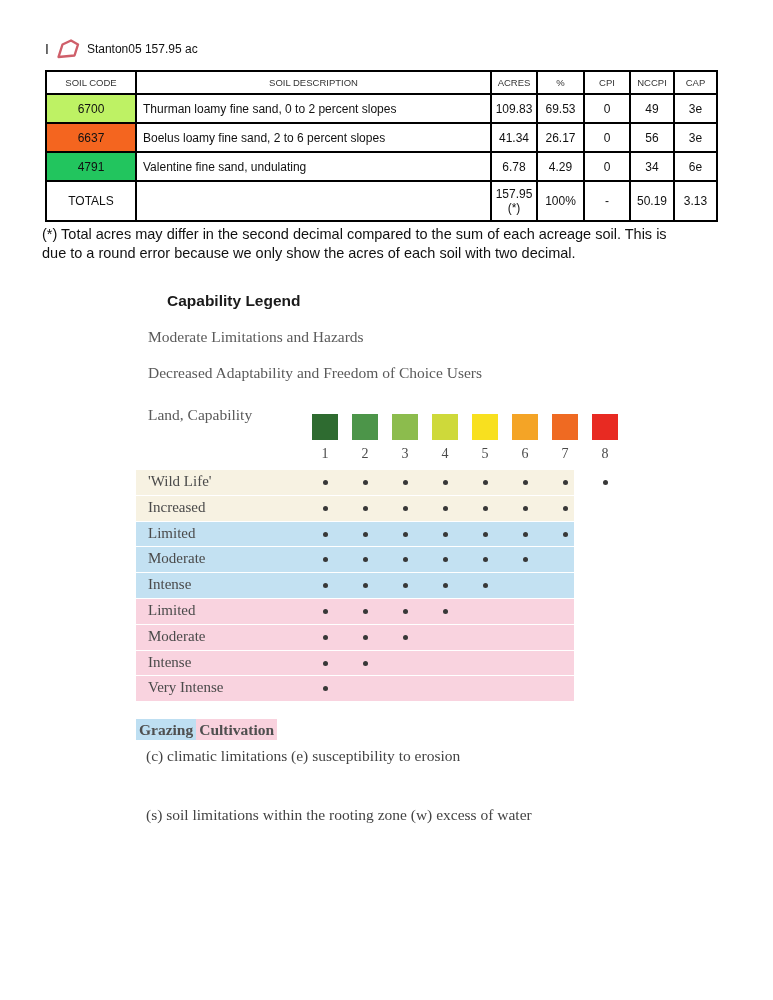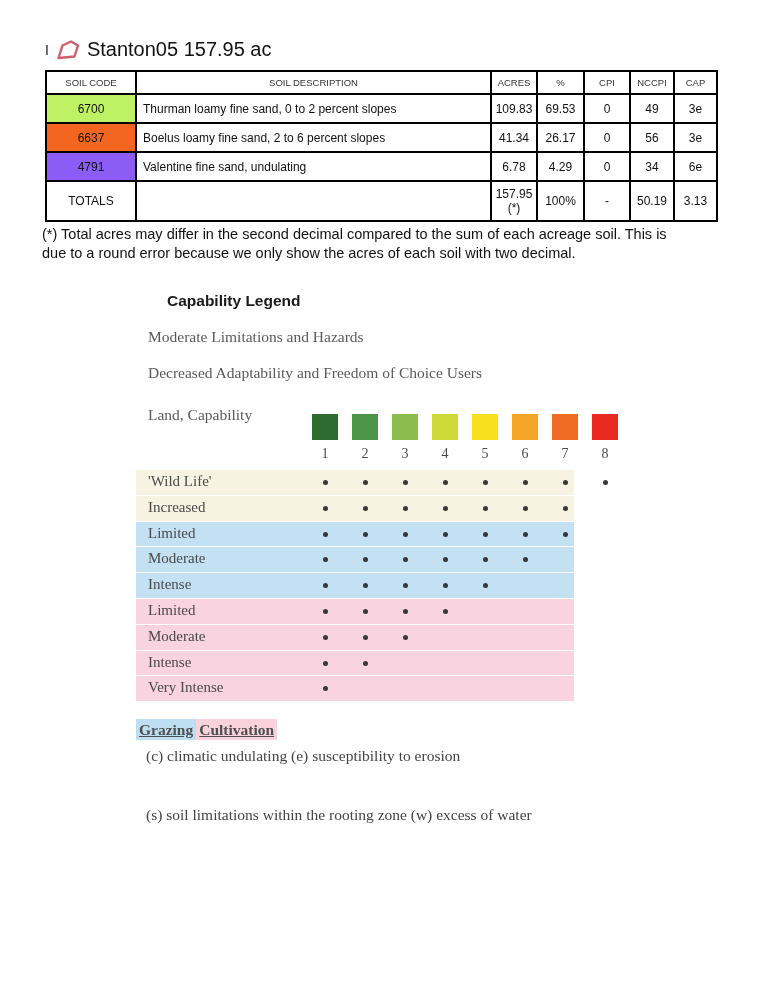--- a/index.html
+++ b/index.html
@@ -1,21 +1,21 @@
 <!DOCTYPE html>
 <html><head>
 <meta charset="utf-8">
 <style>
   html,body{margin:0;padding:0;background:#fff;}
   .page{position:relative;width:773px;height:1000px;background:#ffffff;font-family:"Liberation Sans",sans-serif;overflow:hidden;}
 
   
   .title-row{position:absolute;top:38px;left:45px;display:flex;align-items:center;gap:7px;}
   .title-prefix{font-size:14px;color:#222;}
-  .page-title{font-size:20px;color:#111;}
+  .page-title{font-size:12px;color:#111;}
 
   
   table.soil{position:absolute;top:70px;left:45px;border-collapse:collapse;table-layout:fixed;background:#fff;}
   table.soil th, table.soil td{border:2px solid #000;}
   table.soil th{font-size:9.5px;font-weight:normal;color:#333;text-align:center;height:19px;padding:1px 2px;}
   table.soil td{font-size:12px;color:#111;vertical-align:middle;}
   td.code-cell{text-align:center;padding:2px;}
   td.desc-cell{text-align:left;padding:3px 6px;height:21px;}
   td.num-cell{text-align:center;padding:2px 3px;}
   td.acres-cell{word-break:break-all;}
@@ -33,21 +33,21 @@
   .legend-sub.s2{top:86px;}
   .scale-label{position:absolute;top:128px;left:12px;font-family:"Liberation Serif",serif;font-size:15.5px;color:#5a5a5a;}
   .swatch{position:absolute;top:136px;width:26px;height:26px;}
   .scale-num{position:absolute;top:168px;width:16px;text-align:center;font-family:"Liberation Serif",serif;font-size:14px;color:#4a4a4a;}
   .legend-rows{position:absolute;top:192px;left:0;width:438px;}
   .legend-row{position:relative;width:100%;height:24.8px;border-bottom:1.8px solid #ffffff;}
   .legend-row .row-label{position:absolute;left:12px;top:3px;font-family:"Liberation Serif",serif;font-size:15px;color:#4a4a4a;white-space:nowrap;}
   .dot{position:absolute;top:10px;width:5px;height:5px;border-radius:50%;background:#383838;}
 
   
-  .legend-keys{position:absolute;top:721px;left:136px;font-family:"Liberation Serif",serif;font-size:15.5px;font-weight:bold;color:#4f4f4f;text-decoration:underline;}
+  .legend-keys{position:absolute;top:721px;left:136px;font-family:"Liberation Serif",serif;font-size:15.5px;font-weight:bold;color:#4f4f4f;}
   .legend-keys .key{padding:2px 3px;}
   .legend-note{position:absolute;left:146px;font-family:"Liberation Serif",serif;font-size:15.5px;color:#444;}
   .legend-note.n1{top:747px;}
   .legend-note.n2{top:774px;margin-top:32px;}
 </style>
 </head>
 <body>
 
 <div class="page">
 
@@ -95,21 +95,21 @@
         <tr>
           <td class="code-cell" style="background: rgb(244, 101, 31);">6637</td>
           <td class="desc-cell">Boelus loamy fine sand, 2 to 6 percent slopes</td>
           <td class="num-cell acres-cell">41.34</td>
           <td class="num-cell">26.17</td>
           <td class="num-cell">0</td>
           <td class="num-cell">56</td>
           <td class="num-cell">3e</td>
         </tr>
         <tr>
-          <td class="code-cell" style="background: #8b5cf6;">4791</td>
+          <td class="code-cell" style="background: #22c55e;">4791</td>
           <td class="desc-cell">Valentine fine sand, undulating</td>
           <td class="num-cell acres-cell">6.78</td>
           <td class="num-cell">4.29</td>
           <td class="num-cell">0</td>
           <td class="num-cell">34</td>
           <td class="num-cell">6e</td>
         </tr>
       </tbody>
     <tbody>
       <tr class="totals-row">
@@ -223,16 +223,16 @@
         </div>
         <div class="legend-row" style="background: rgb(249, 211, 223);">
           <span class="row-label">Very Intense</span>
           <span class="dot" style="left: 186.5px;"></span>
         </div>
       </div>
   </div>
 
   <div class="legend-keys" id="legendkeys"><span class="key" style="background: rgb(190, 223, 242);">Grazing</span><span class="key" style="background: rgb(249, 210, 222);">Cultivation</span></div>
 
-  <div class="legend-note n1">(c) climatic undulating (e) susceptibility to erosion</div>
+  <div class="legend-note n1">(c) climatic limitations (e) susceptibility to erosion</div>
   <div class="legend-note n2">(s) soil limitations within the rooting zone (w) excess of water</div>
 
 </div>
 
 </body></html>

